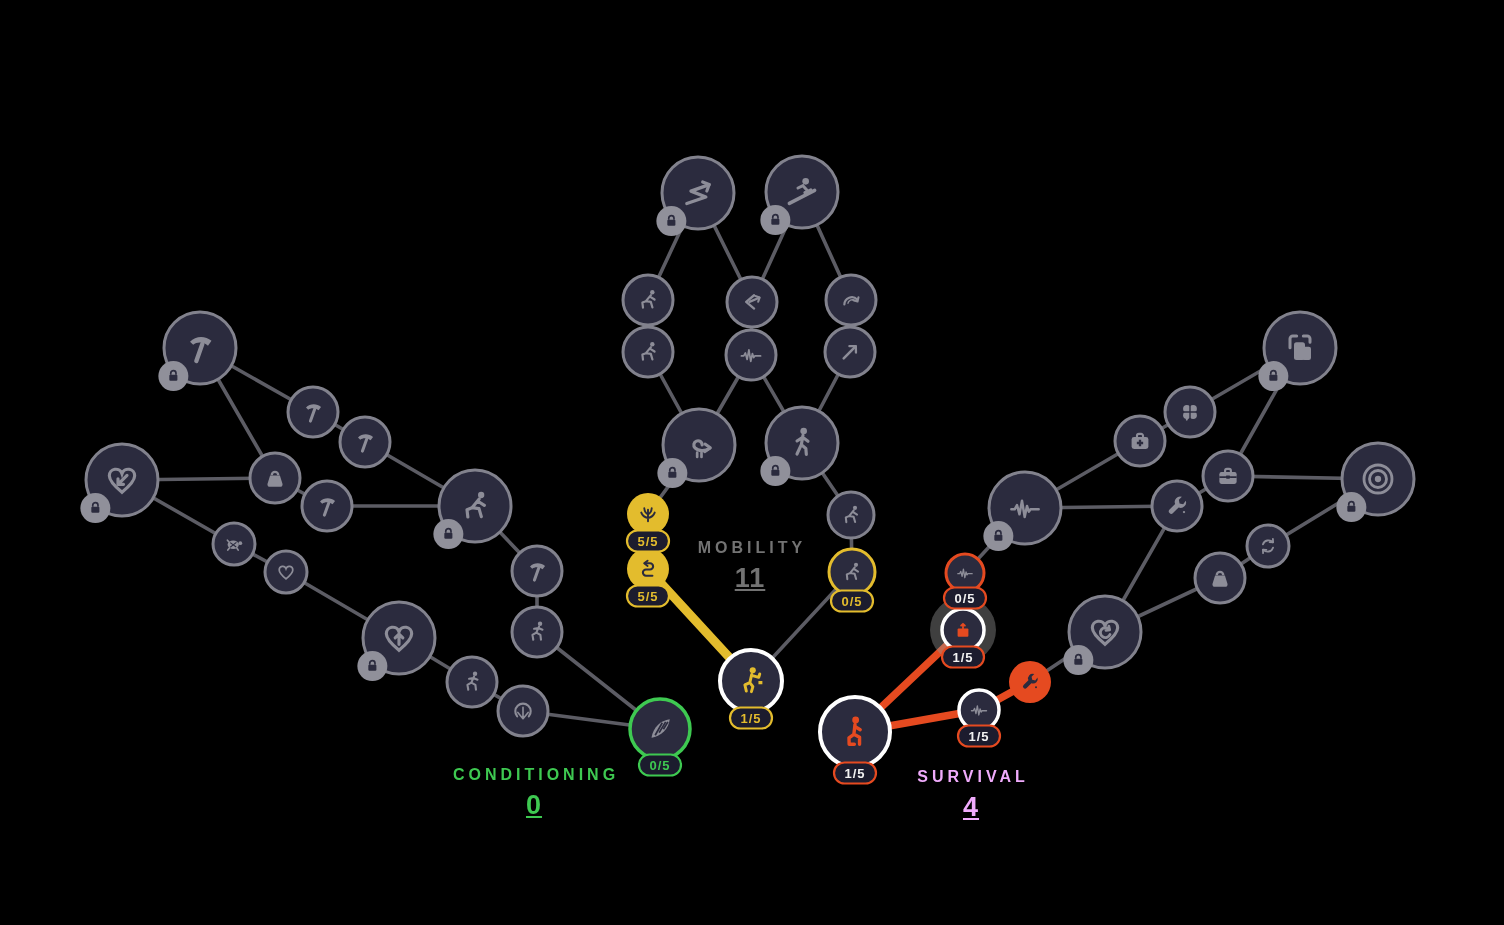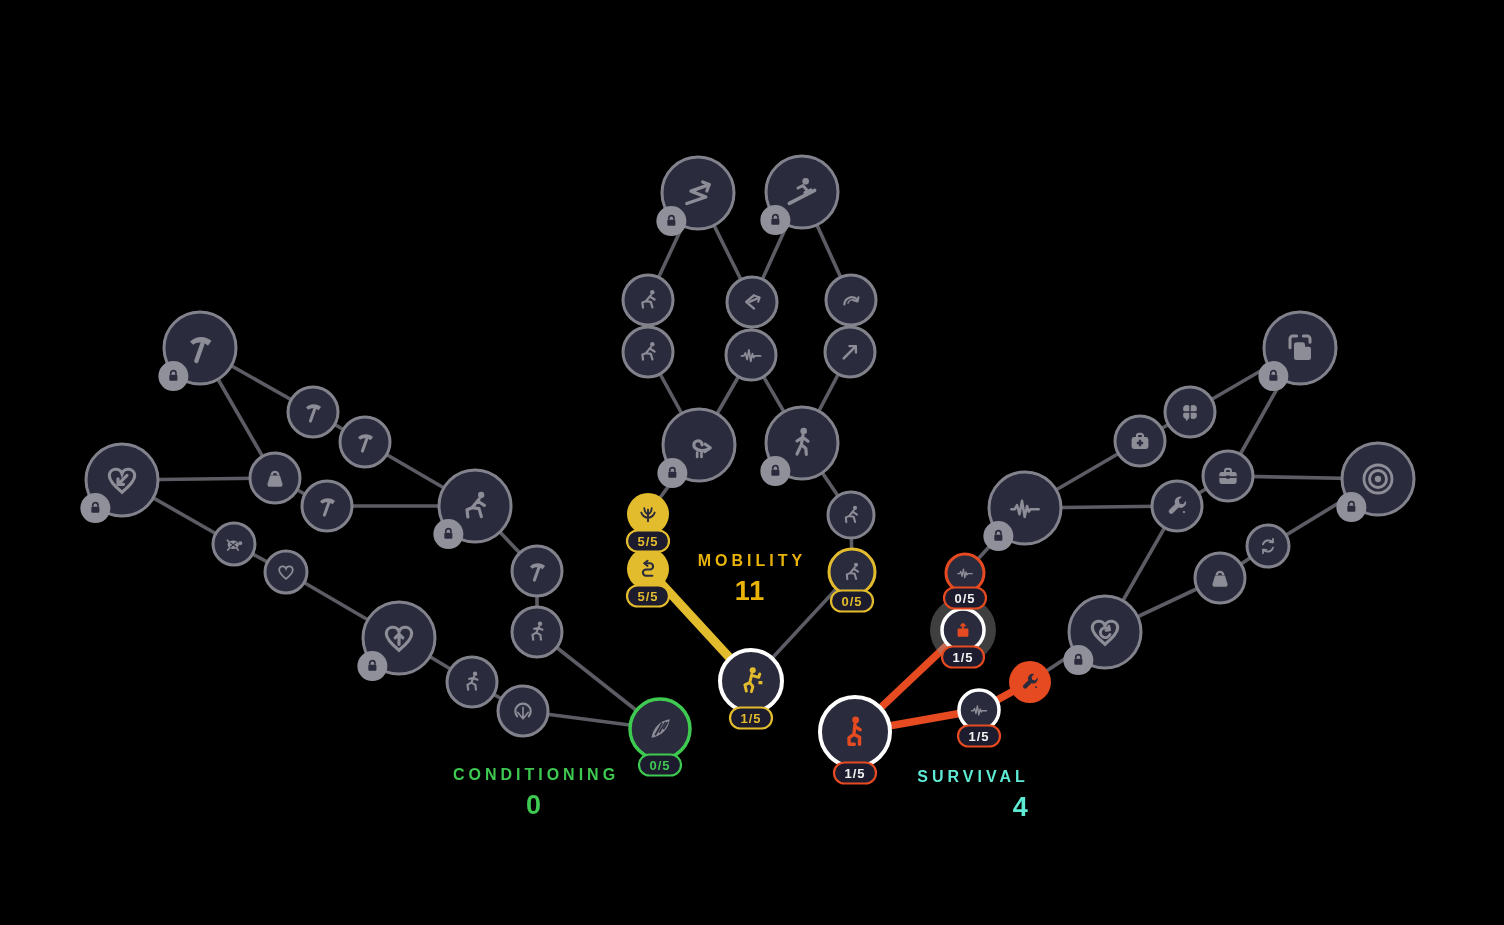--- a/index.html
+++ b/index.html
@@ -2,21 +2,21 @@
 <html><head>
 <meta charset="utf-8">
 <style>
   html,body{margin:0;padding:0;background:#000;}
   .stage{position:relative;width:1504px;height:925px;background:#000;overflow:hidden;}
   #graph{position:absolute;left:0;top:0;}
   #graph text{font-family:"Liberation Sans",sans-serif;}
   .tree-label{position:absolute;transform:translateX(-50%);text-align:center;
     font-family:"Liberation Sans",sans-serif;}
   .tree-title{font-size:16px;font-weight:600;letter-spacing:4px;padding-left:4px;white-space:nowrap;}
-  .tree-value{font-size:27px;font-weight:700;margin-top:6px;letter-spacing:1px;}
+  .tree-value{font-size:27px;font-weight:700;margin-top:6px;letter-spacing:1px;text-decoration:underline;}
 </style>
 </head>
 <body>
 
 <div class="stage">
   <svg id="graph" width="1504" height="925" viewBox="0 0 1504 925">
     <defs>
       <symbol id="sym-lock" viewBox="0 0 24 24">
         <path d="M8.3 11V8.7a3.7 3.7 0 0 1 7.4 0V11" fill="none" stroke="currentColor" stroke-width="2.4"></path>
         <rect x="6.3" y="10.8" width="11.4" height="8.6" rx="1.6" fill="currentColor"></rect>
@@ -458,21 +458,21 @@
           <rect x="958" y="725.5" width="42" height="21" rx="10.5" fill="#1c1c2e" stroke="#e54a20" stroke-width="2.2"></rect>
           <text x="979" y="740.5" text-anchor="middle" fill="#f2f2f2" font-size="13" font-weight="bold" letter-spacing="1">1/5</text>
         </g>
       </g>
   </svg>
 
   <div class="tree-label" id="label-conditioning" style="left: 509px; top: 766px; color: rgb(62, 201, 81); margin-left: 25px;">
     <div class="tree-title">CONDITIONING</div>
     <div class="tree-value">0</div>
   </div>
-  <div class="tree-label" id="label-mobility" style="left: 750px; top: 552px; color: #eab308;">
+  <div class="tree-label" id="label-mobility" style="left: 750px; top: 539px; color: #737373;">
     <div class="tree-title">MOBILITY</div>
     <div class="tree-value">11</div>
   </div>
-  <div class="tree-label" id="label-survival" style="left: 971px; top: 768px; color: #5eead4; text-align: right;">
+  <div class="tree-label" id="label-survival" style="left: 971px; top: 768px; color: #f0abfc;">
     <div class="tree-title">SURVIVAL</div>
     <div class="tree-value">4</div>
   </div>
 </div>
 
 </body></html>

